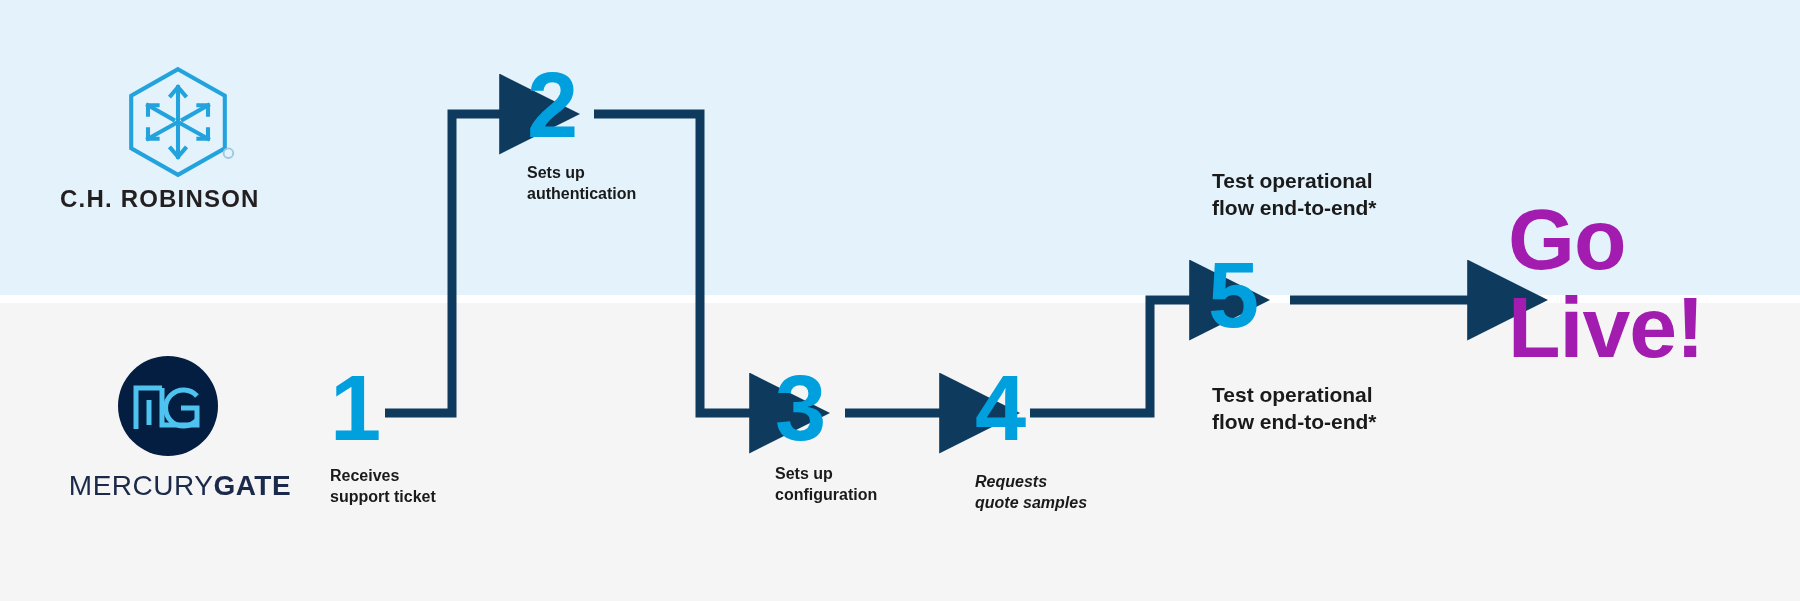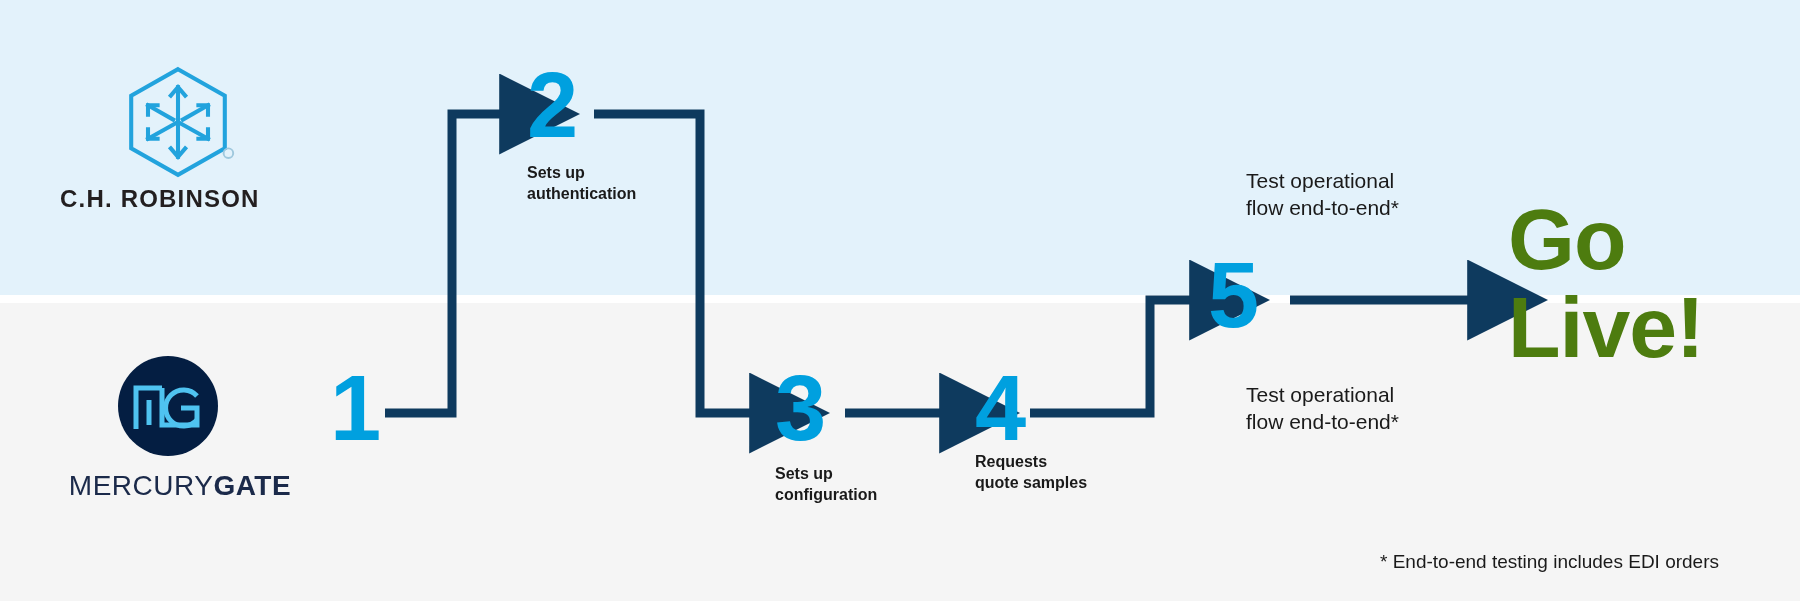--- a/index.html
+++ b/index.html
@@ -37,28 +37,27 @@
     font-size:92px;font-weight:bold;color:#00a0df;line-height:0.95;
     letter-spacing:-2px;
   }
   .step-label{
     margin-top:10px;
     font-size:16px;font-weight:bold;color:#1a1a1a;line-height:1.28;
     white-space:pre-line;
   }
   .float-label{
     position:absolute;
-    font-size:21px;font-weight:normal;color:#1a1a1a;line-height:1.28;
+    font-size:21px;font-weight:bold;color:#1a1a1a;line-height:1.28;
     white-space:pre-line;
-    margin-left:34px;
   }
 
   .golive{
     position:absolute;left:1508px;top:196px;
-    font-size:86px;font-weight:bold;color:#4d7c0f;line-height:1.02;
+    font-size:86px;font-weight:bold;color:#a21caf;line-height:1.02;
     white-space:pre-line;letter-spacing:-1px;
   }
 
   .footnote{
     position:absolute;left:1380px;top:551px;width:380px;
     font-size:19px;color:#1a1a1a;text-align:left;white-space:nowrap;
   }
 </style>
 </head>
 <body>
@@ -122,46 +121,47 @@
         <path d="M66,16 A18,18 0 1 0 66,40" stroke-linecap="butt"></path>
       </g>
     </svg>
   </div>
   <div class="mg-word">
     <span class="thin">MERCURY</span><span class="bold">GATE</span>
   </div>
 
   <div class="step" style="left:330px;top:365px;">
     <div class="step-num">1</div>
+    <div class="step-label" style="margin-top:14px;width:230px;">Receives
+support ticket</div>
   </div>
 
   <div class="step" style="left:527px;top:62px;">
     <div class="step-num">2</div>
     <div class="step-label" style="margin-top:14px;width:240px;">Sets up
 authentication</div>
   </div>
 
   <div class="step" style="left:775px;top:365px;">
     <div class="step-num">3</div>
     <div class="step-label" style="margin-top:12px;width:230px;">Sets up
 configuration</div>
   </div>
 
   <div class="step" style="left:975px;top:365px;">
     <div class="step-num">4</div>
-    <div class="step-label" style="margin-top:0;width:250px;">Requests
+    <div class="step-label" style="margin-top:20px;width:250px;font-style:italic;">Requests
 quote samples</div>
   </div>
 
   <div class="step" style="left:1208px;top:252px;">
     <div class="step-num">5</div>
   </div>
   <div class="float-label" style="left:1212px;top:168px;width:300px;">Test operational
 flow end-to-end*</div>
   <div class="float-label" style="left:1212px;top:382px;width:300px;">Test operational
 flow end-to-end*</div>
 
   <div class="golive">Go
 Live!</div>
 
-  <div class="footnote">* End-to-end testing includes EDI orders</div>
 
 </div>
 
 </body></html>

